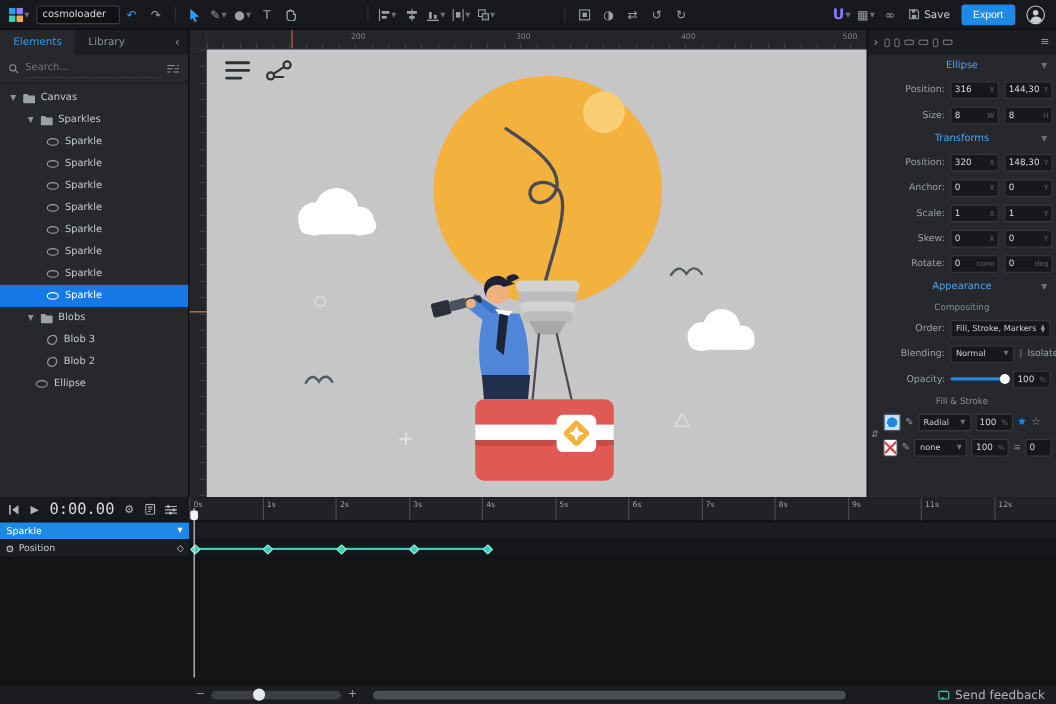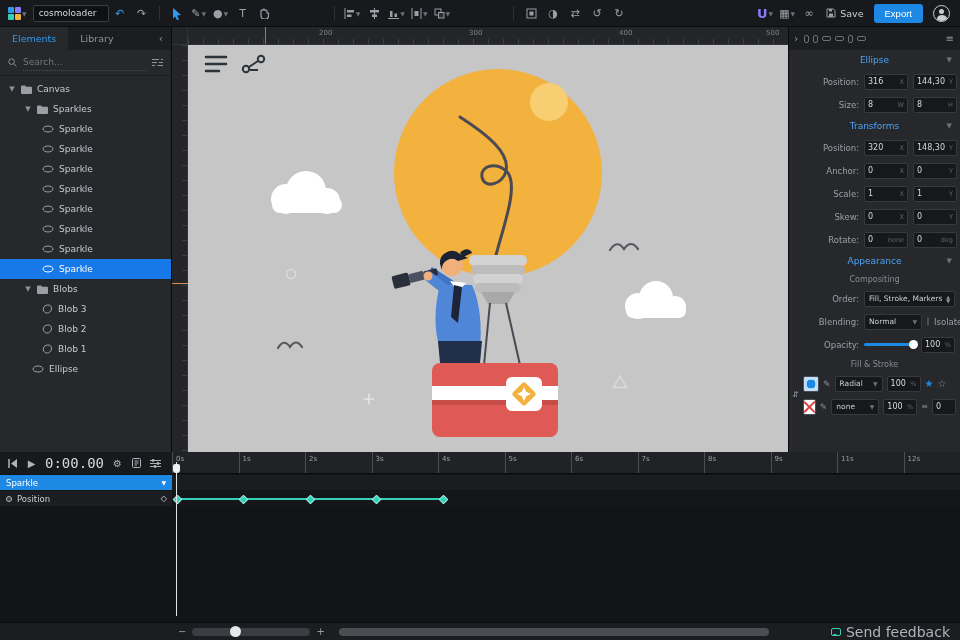--- a/index.html
+++ b/index.html
@@ -157,21 +157,21 @@
   
   .statusbar { position:absolute; left:0; top:622px; width:960px; height:18px; background:#1b1d20;
     border-top:1px solid #0b0c0e; display:flex; align-items:center; z-index:30; font-size:9px; }
   .zoom-glyph { color:#9aa0a6; padding:0 6px; font-size:10px; }
   .zoom-glyph.minus { margin-left:172px; }
   .zslider { width:118px; height:8px; border-radius:4px; background:#3a3e43; position:relative; }
   .zslider .zknob { position:absolute; left:38px; top:-1.5px; width:11px; height:11px; border-radius:50%;
     background:#e6e9eb; }
   .hscroll { width:430px; height:8px; border-radius:4px; background:#4a4e53; margin-left:8px; }
   .feedback { margin-left:auto; display:flex; align-items:center; gap:5px; color:#aeb4ba;
-    padding-right:10px; font-size:14px; }
+    padding-right:10px; font-size:11px; }
   .bubble-ico { width:10px; height:8px; border:1px solid #35d0ba; border-radius:2px; position:relative; }
   .bubble-ico::after { content:""; position:absolute; left:1px; bottom:-3px; border:2px solid transparent;
     border-top-color:#35d0ba; }
 </style>
 </head>
 <body>
 
 <header class="topbar">
   <div class="tb-group logo-box">
     <span class="mini-ico">
@@ -391,28 +391,20 @@
         </span>
       <span>Blob 3</span>
     </div>
     <div class="tree-row d2">
       <span class="t-ico">
           <svg width="11" height="10">
             <path d="M5.5 1 C8 .5 10 2.5 9.5 5 C9 7.5 7 9.5 4.5 9 C2 8.5 .8 6.5 1.5 4 C2 2 3.5 1.3 5.5 1 Z" fill="none" stroke="#9aa0a6"></path>
           </svg>
         </span>
       <span>Blob 2</span>
-    </div>
-    <div class="tree-row d2">
-      <span class="t-ico">
-          <svg width="11" height="10">
-            <path d="M5.5 1 C8 .5 10 2.5 9.5 5 C9 7.5 7 9.5 4.5 9 C2 8.5 .8 6.5 1.5 4 C2 2 3.5 1.3 5.5 1 Z" fill="none" stroke="#9aa0a6"></path>
-          </svg>
-        </span>
-      <span>Blob 1</span>
     </div>
     <div class="tree-row d1" style="padding-left:32px;">
       <span class="t-ico">
           <svg width="12" height="8">
             <ellipse cx="6" cy="4" rx="5" ry="3" fill="none" stroke="#9aa0a6"></ellipse>
           </svg>
         </span>
       <span>Ellipse</span>
     </div>
   </div>

